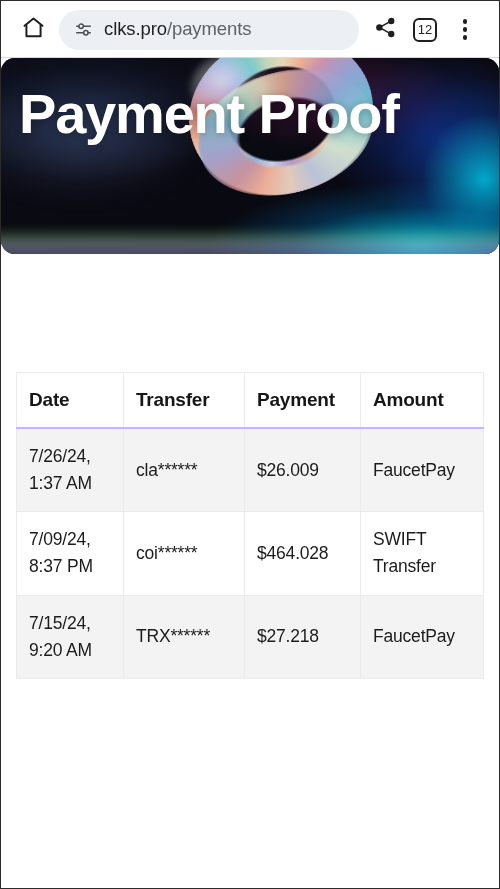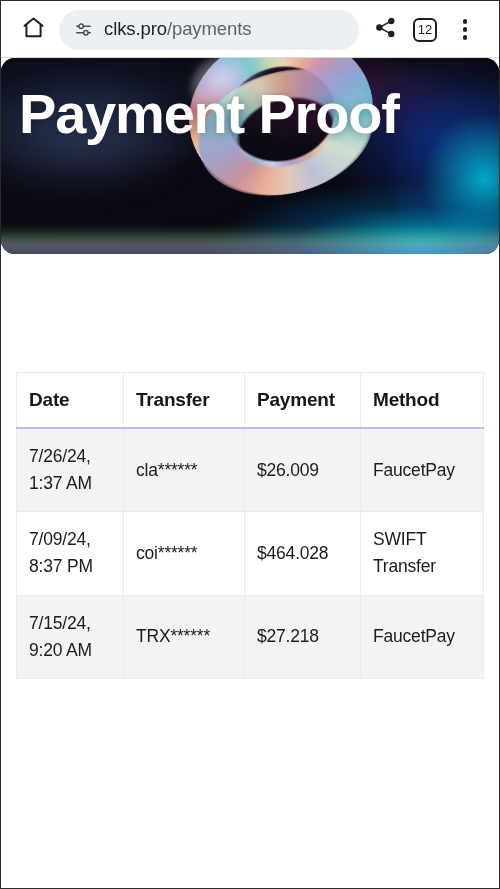--- a/index.html
+++ b/index.html
@@ -428,21 +428,21 @@
           <col class="c-date">
             <col class="c-user">
             <col class="c-amt">
             <col class="c-meth">
         </colgroup>
         <thead>
           <tr>
             <th>Date</th>
             <th>Transfer</th>
             <th>Payment</th>
-            <th>Method</th>
+            <th>Amount</th>
           </tr>
         </thead>
         <tbody id="payments-body">
             <tr>
               <td>7/26/24, 1:37 AM</td>
               <td>cla******</td>
               <td>$26.009</td>
               <td>FaucetPay</td>
             </tr>
             <tr>

